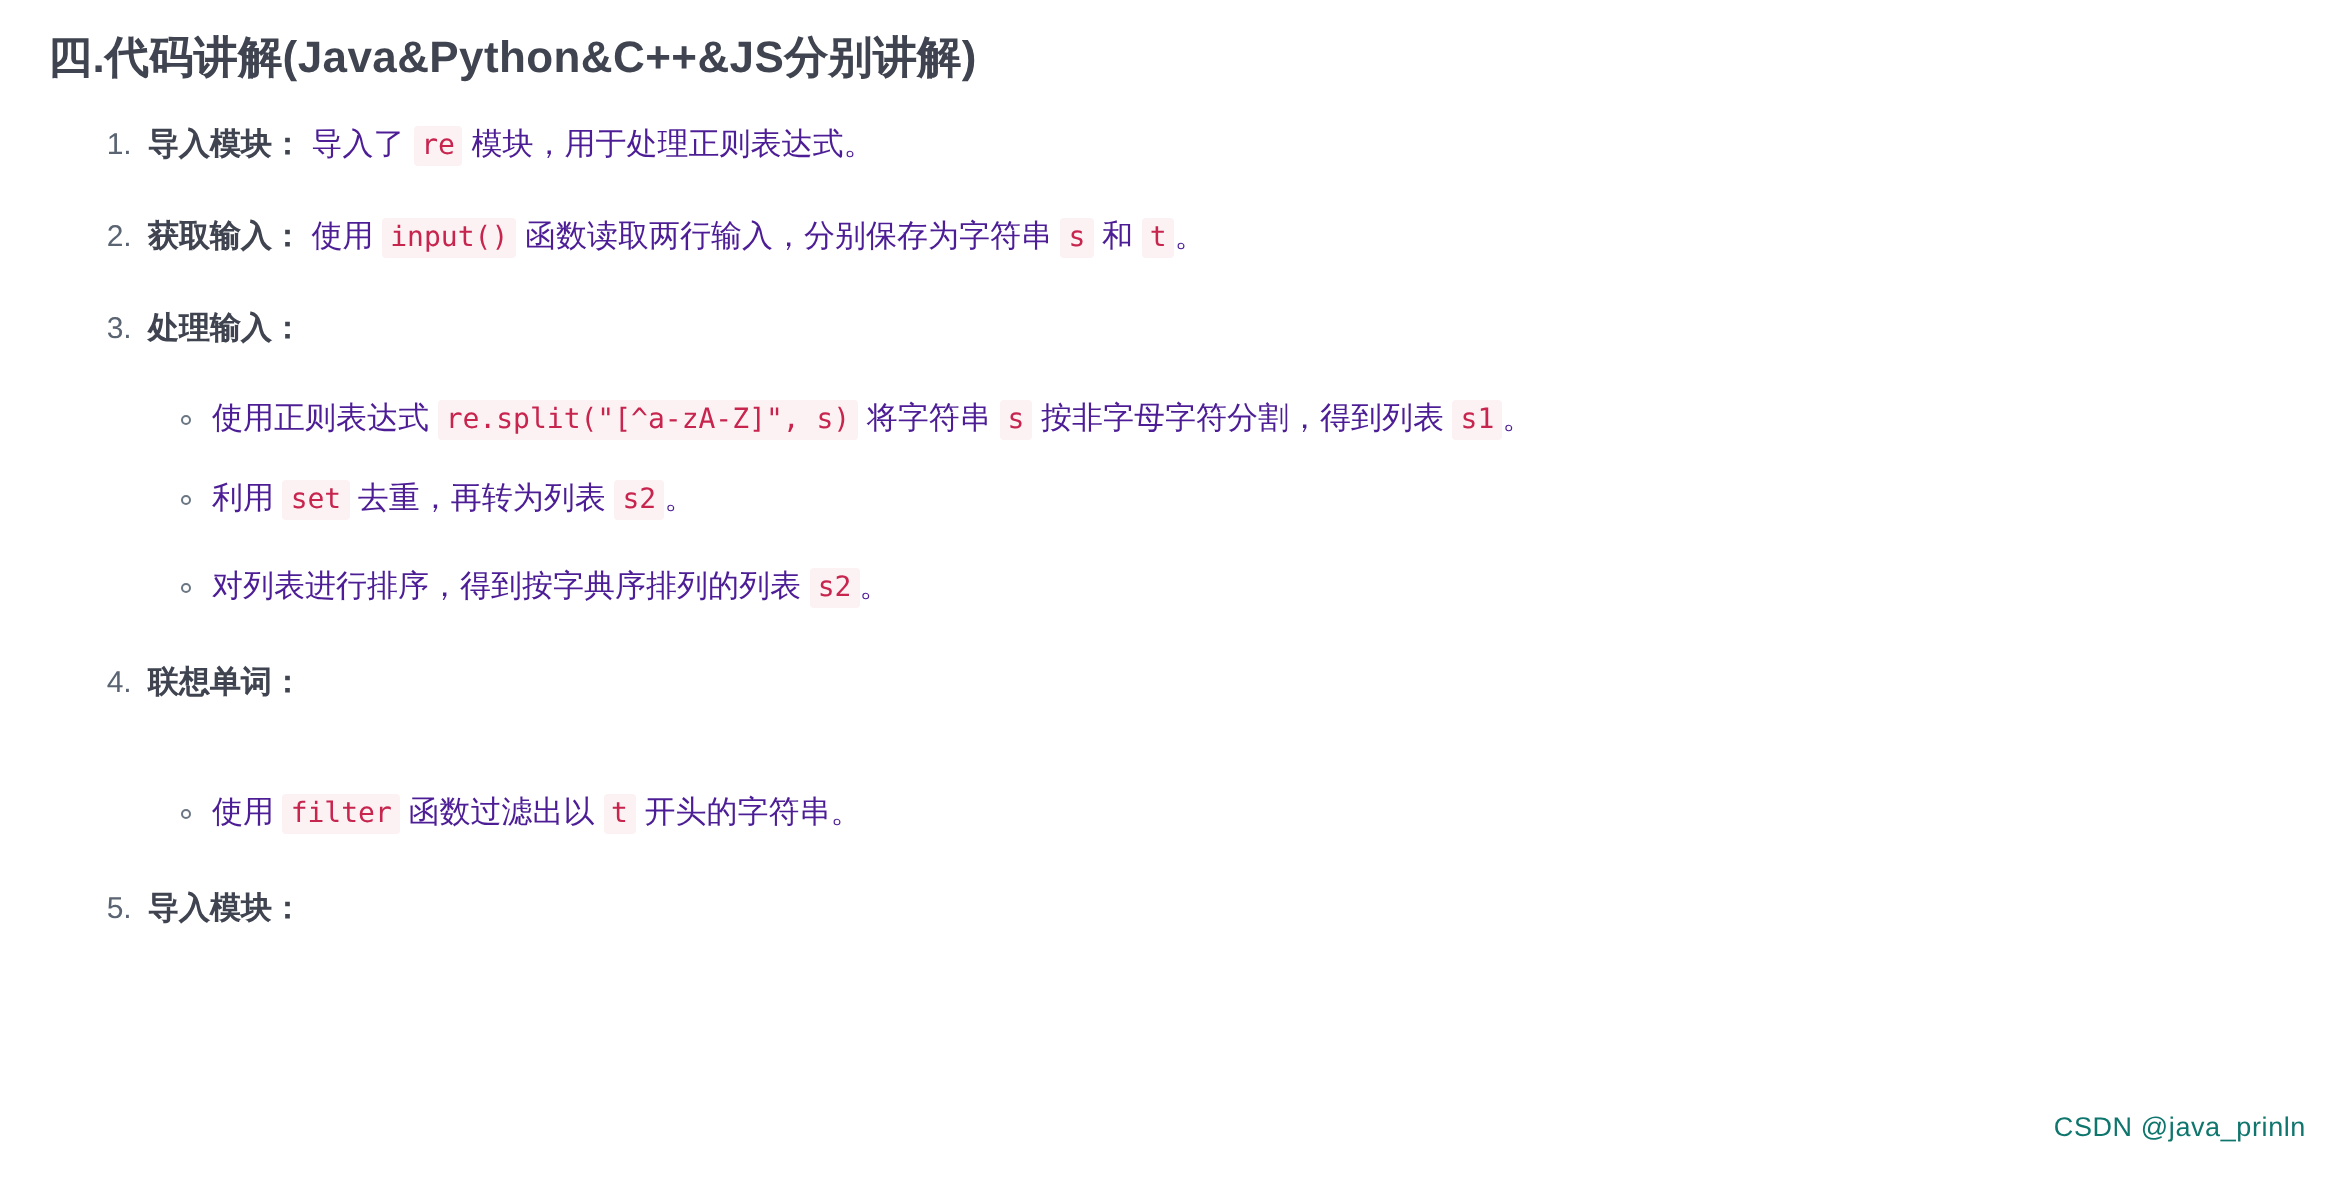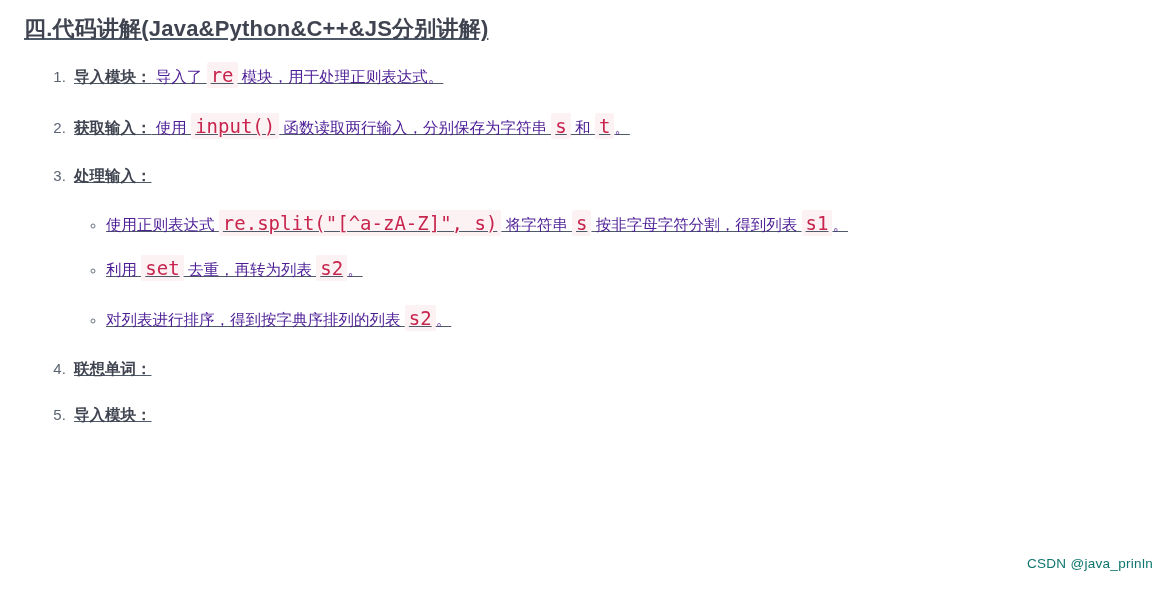--- a/index.html
+++ b/index.html
@@ -13,21 +13,20 @@
     overflow: hidden;
     font-family: "Liberation Sans", "DejaVu Sans", sans-serif;
     color: #4e5a68;
     position: relative;
   }
   .page {
     padding: 0 24px;
     box-sizing: border-box;
     position: relative;
     height: 579px;
-    text-decoration: underline;
   }
   h2.section-title {
     font-size: 22px;
     font-weight: bold;
     color: #3f4450;
     margin: 0;
     padding-top: 14px;
     letter-spacing: 0.2px;
     line-height: 1.4;
   }
@@ -82,21 +81,21 @@
     margin-top: 20px;
   }
   ul.substeps > li::marker {
     color: #6b7684;
     font-size: 14px;
   }
   code.inline {
     font-family: "DejaVu Sans Mono", "Liberation Mono", monospace;
     background: #fcf2f4;
     color: #c7254e;
-    font-size: 19px;
+    font-size: 14px;
     padding: 2px 4px;
     border-radius: 2px;
     white-space: pre;
   }
   .watermark {
     position: absolute;
     right: 22px;
     bottom: 8px;
     font-size: 13.5px;
     color: #0f766e;
@@ -113,19 +112,21 @@
 
 
   <ol class="steps">
       <li><span class="lead">导入模块：</span><span class="txt"> 导入了 </span><code class="inline">re</code><span class="txt"> 模块，用于处理正则表达式。</span></li>
       <li><span class="lead">获取输入：</span><span class="txt"> 使用 </span><code class="inline">input()</code><span class="txt"> 函数读取两行输入，分别保存为字符串 </span><code class="inline">s</code><span class="txt"> 和 </span><code class="inline">t</code><span class="txt">。</span></li>
       <li><span class="lead">处理输入：</span><ul class="substeps">
           <li><span class="txt">使用正则表达式 </span><code class="inline">re.split("[^a-zA-Z]", s)</code><span class="txt"> 将字符串 </span><code class="inline">s</code><span class="txt"> 按非字母字符分割，得到列表 </span><code class="inline">s1</code><span class="txt">。</span></li>
           <li><span class="txt">利用 </span><code class="inline">set</code><span class="txt"> 去重，再转为列表 </span><code class="inline">s2</code><span class="txt">。</span></li>
           <li><span class="txt">对列表进行排序，得到按字典序排列的列表 </span><code class="inline">s2</code><span class="txt">。</span></li>
         </ul></li>
-      <li><span class="lead">联想单词：</span></li>
+      <li><span class="lead">联想单词：</span><ul class="substeps">
+          <li><span class="txt">使用 </span><code class="inline">filter</code><span class="txt"> 函数过滤出以 </span><code class="inline">t</code><span class="txt"> 开头的字符串。</span></li>
+        </ul></li>
       <li><span class="lead">导入模块：</span></li>
     </ol>
 
   <div class="watermark">CSDN @java_prinln</div>
 
 </div>
 
 </body></html>

